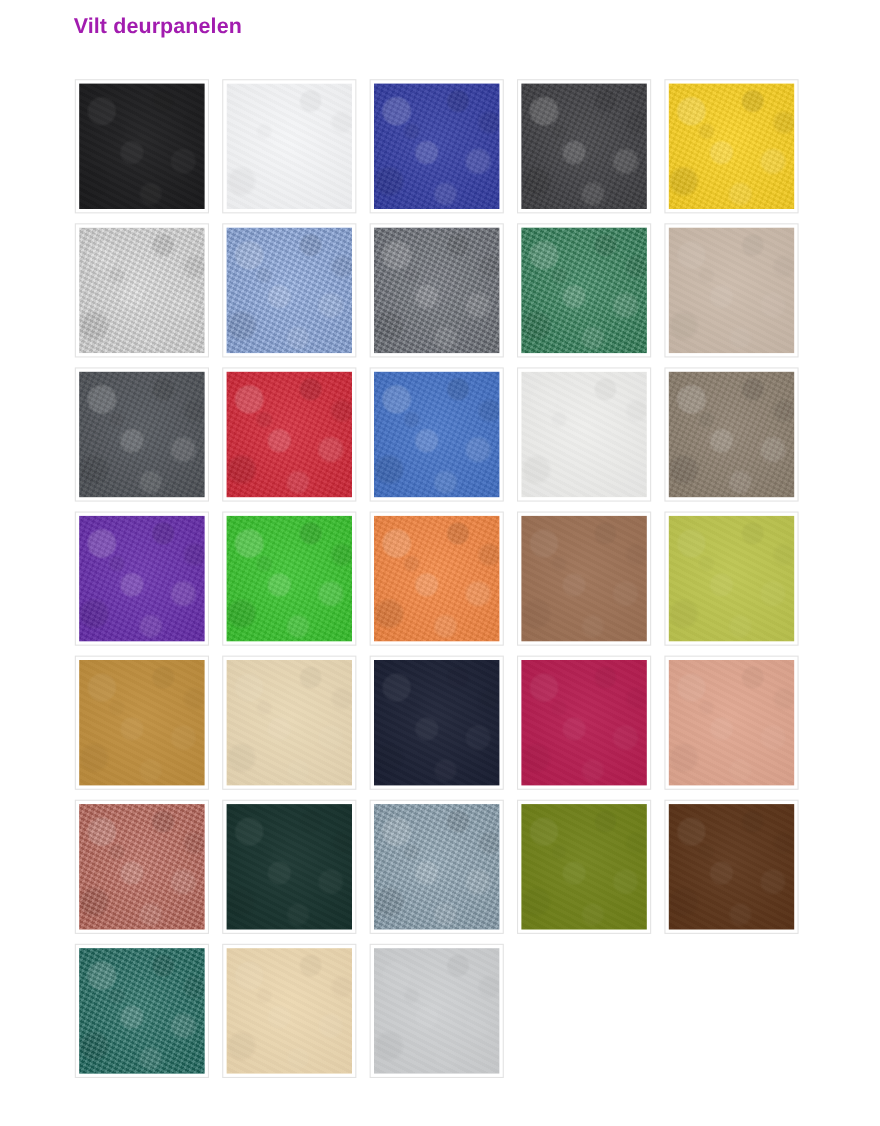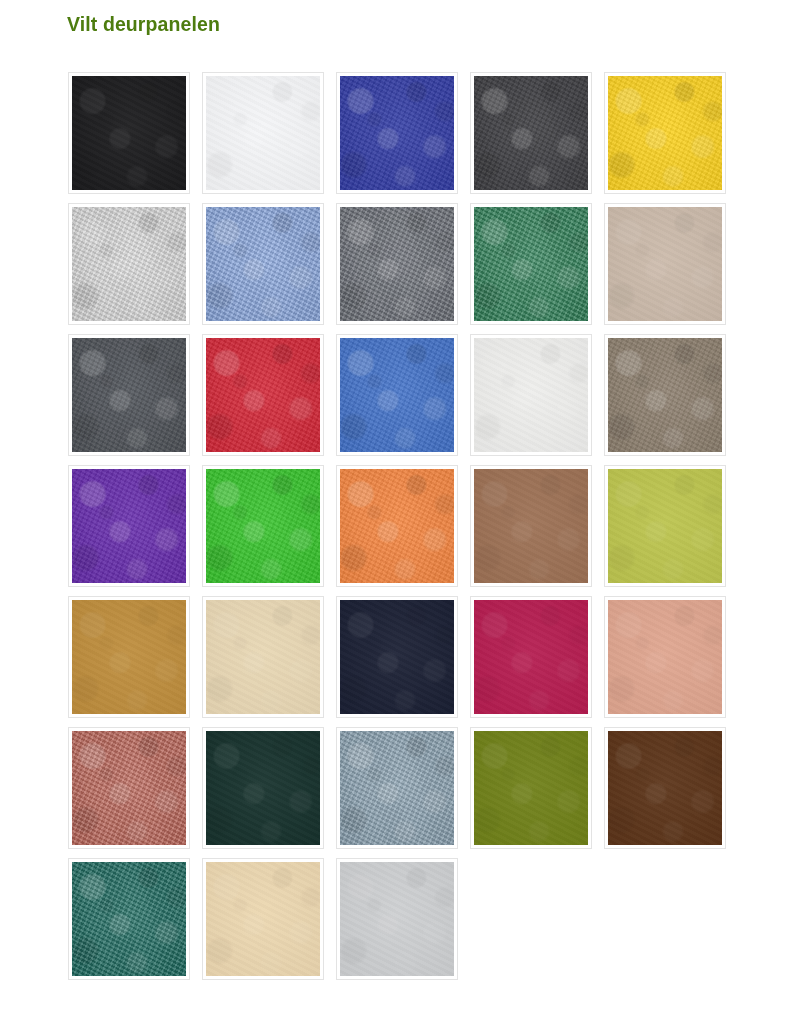--- a/index.html
+++ b/index.html
@@ -99,21 +99,21 @@
       repeating-linear-gradient(27deg, rgba(255,255,255,0.12) 0 2px, rgba(0,0,0,0.08) 2px 4px),
       repeating-linear-gradient(113deg, rgba(255,255,255,0.10) 0 2px, rgba(0,0,0,0.07) 2px 5px),
       radial-gradient(ellipse at 50% 45%, rgba(255,255,255,0.10) 0%, rgba(0,0,0,0.07) 100%);
   }
 </style>
 </head>
 <body>
 
 <div id="page" style="background: rgb(255, 255, 255);">
 
-  <h1 class="page-title" style="color: #4d7c0f;">Vilt deurpanelen</h1>
+  <h1 class="page-title" style="color: #a21caf;">Vilt deurpanelen</h1>
 
   <div class="swatch-grid">
       <div class="swatch-tile" style="border-color: rgb(227, 227, 227); background: rgb(255, 255, 255);">
         <div class="swatch-fill texture-smooth" style="background-color: rgb(27, 27, 29);"></div>
       </div>
       <div class="swatch-tile" style="border-color: rgb(227, 227, 227); background: rgb(255, 255, 255);">
         <div class="swatch-fill texture-smooth" style="background-color: rgb(244, 245, 247);"></div>
       </div>
       <div class="swatch-tile" style="border-color: rgb(227, 227, 227); background: rgb(255, 255, 255);">
         <div class="swatch-fill texture-felt" style="background-color: rgb(47, 57, 163);"></div>

